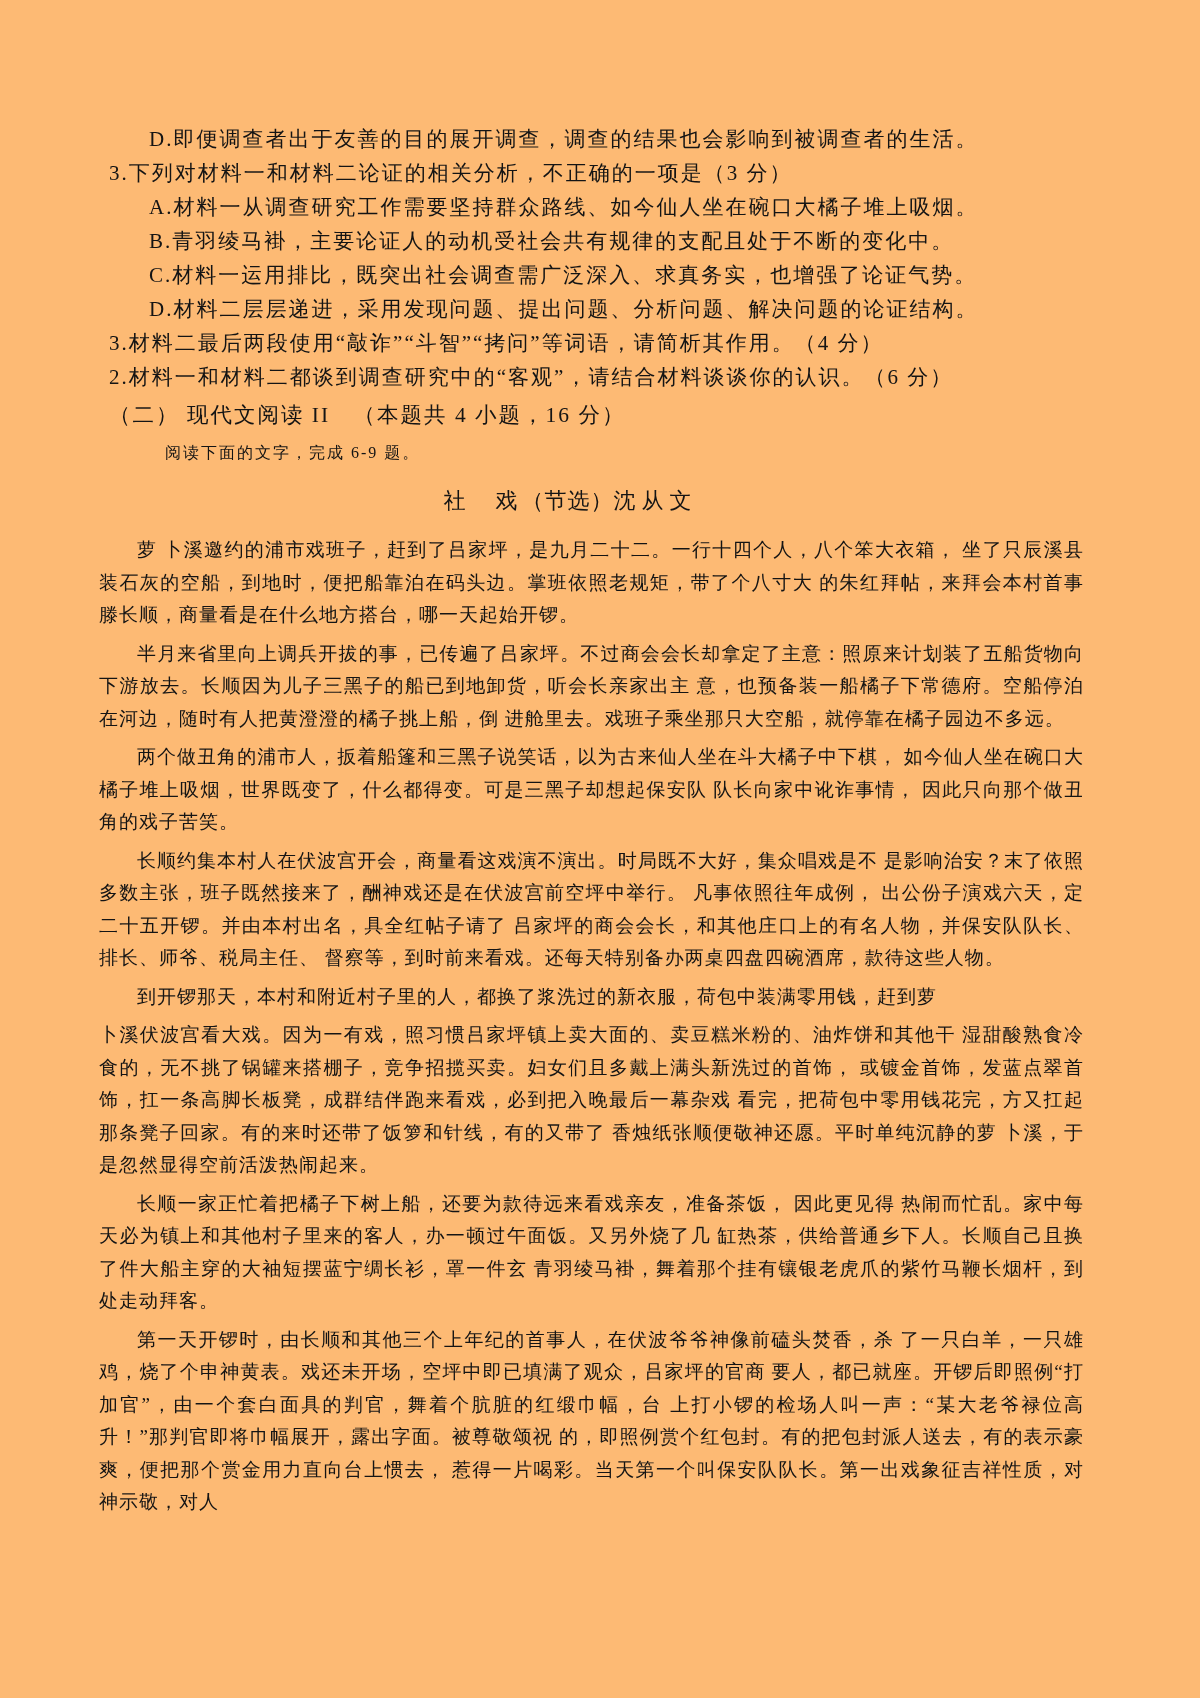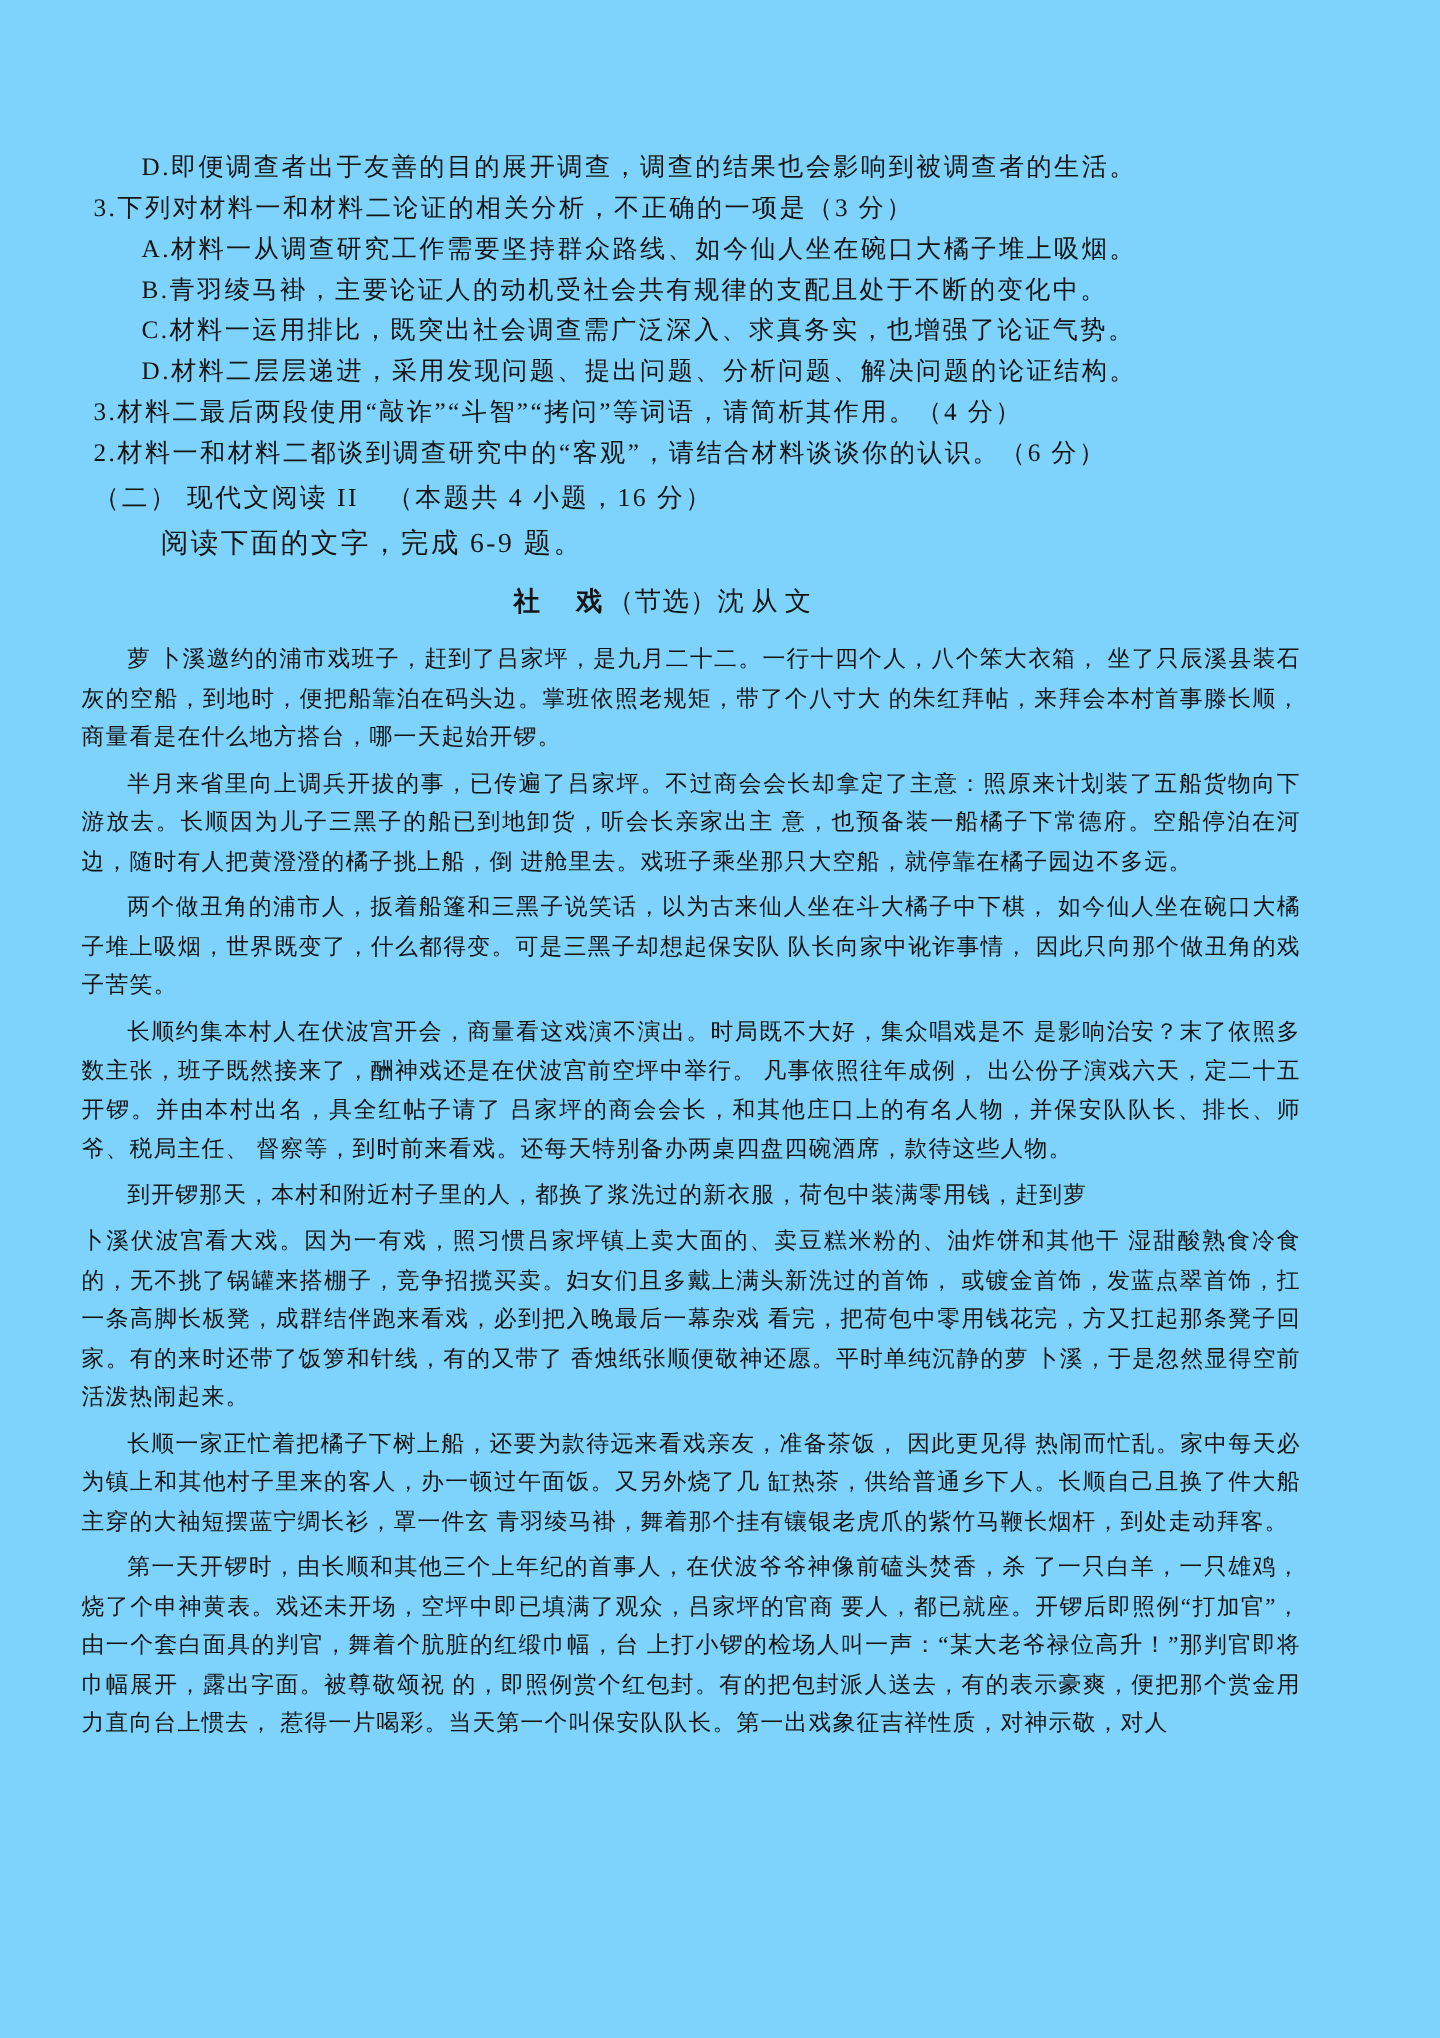--- a/index.html
+++ b/index.html
@@ -1,59 +1,59 @@
 <!DOCTYPE html>
 <html><head>
 <meta charset="utf-8">
 <style>
   html, body { margin: 0; padding: 0; background: #ffffff; }
   .page {
     position: relative;
     width: 1200px;
     height: 1698px;
     margin: 0 auto;
-    background: #7dd3fc;
+    background: #fdba74;
     color: #141414;
     font-family: "Liberation Serif", "DejaVu Serif", serif;
     box-sizing: border-box;
-    padding: 122px 128px 0 78px;
+    padding: 122px 128px 0 109px;
     overflow: hidden;
   }
   
   .q {
     font-size: 21px;
     line-height: 34px;
     letter-spacing: 2px;
     white-space: nowrap;
   }
   .q.opt { padding-left: 40px; }
   
   .section-heading {
     font-size: 21.5px;
     line-height: 34px;
     font-weight: normal;
     letter-spacing: 2px;
     margin-top: 4px;
   }
   
   .instruction {
-    font-size: 23px;
+    font-size: 16px;
     line-height: 34px;
     letter-spacing: 2px;
     padding-left: 56px;
     margin-top: 4px;
   }
   
   .title-line {
     text-align: center;
     font-size: 22px;
     line-height: 34px;
     margin: 14px 40px 16px 0;
   }
-  .t-main { font-weight: bold; letter-spacing: 4px; }
+  .t-main { font-weight: normal; letter-spacing: 4px; }
   .t-sub  { font-weight: normal; letter-spacing: 1px; }
   .t-author { letter-spacing: 6px; text-align: right; }
   
   .passage { margin-left: -10px; margin-right: -12px; }
   .para {
     font-size: 19px;
     line-height: 32.5px;
     letter-spacing: 1px;
     text-align: justify;
     margin: 0 0 6px 0;

